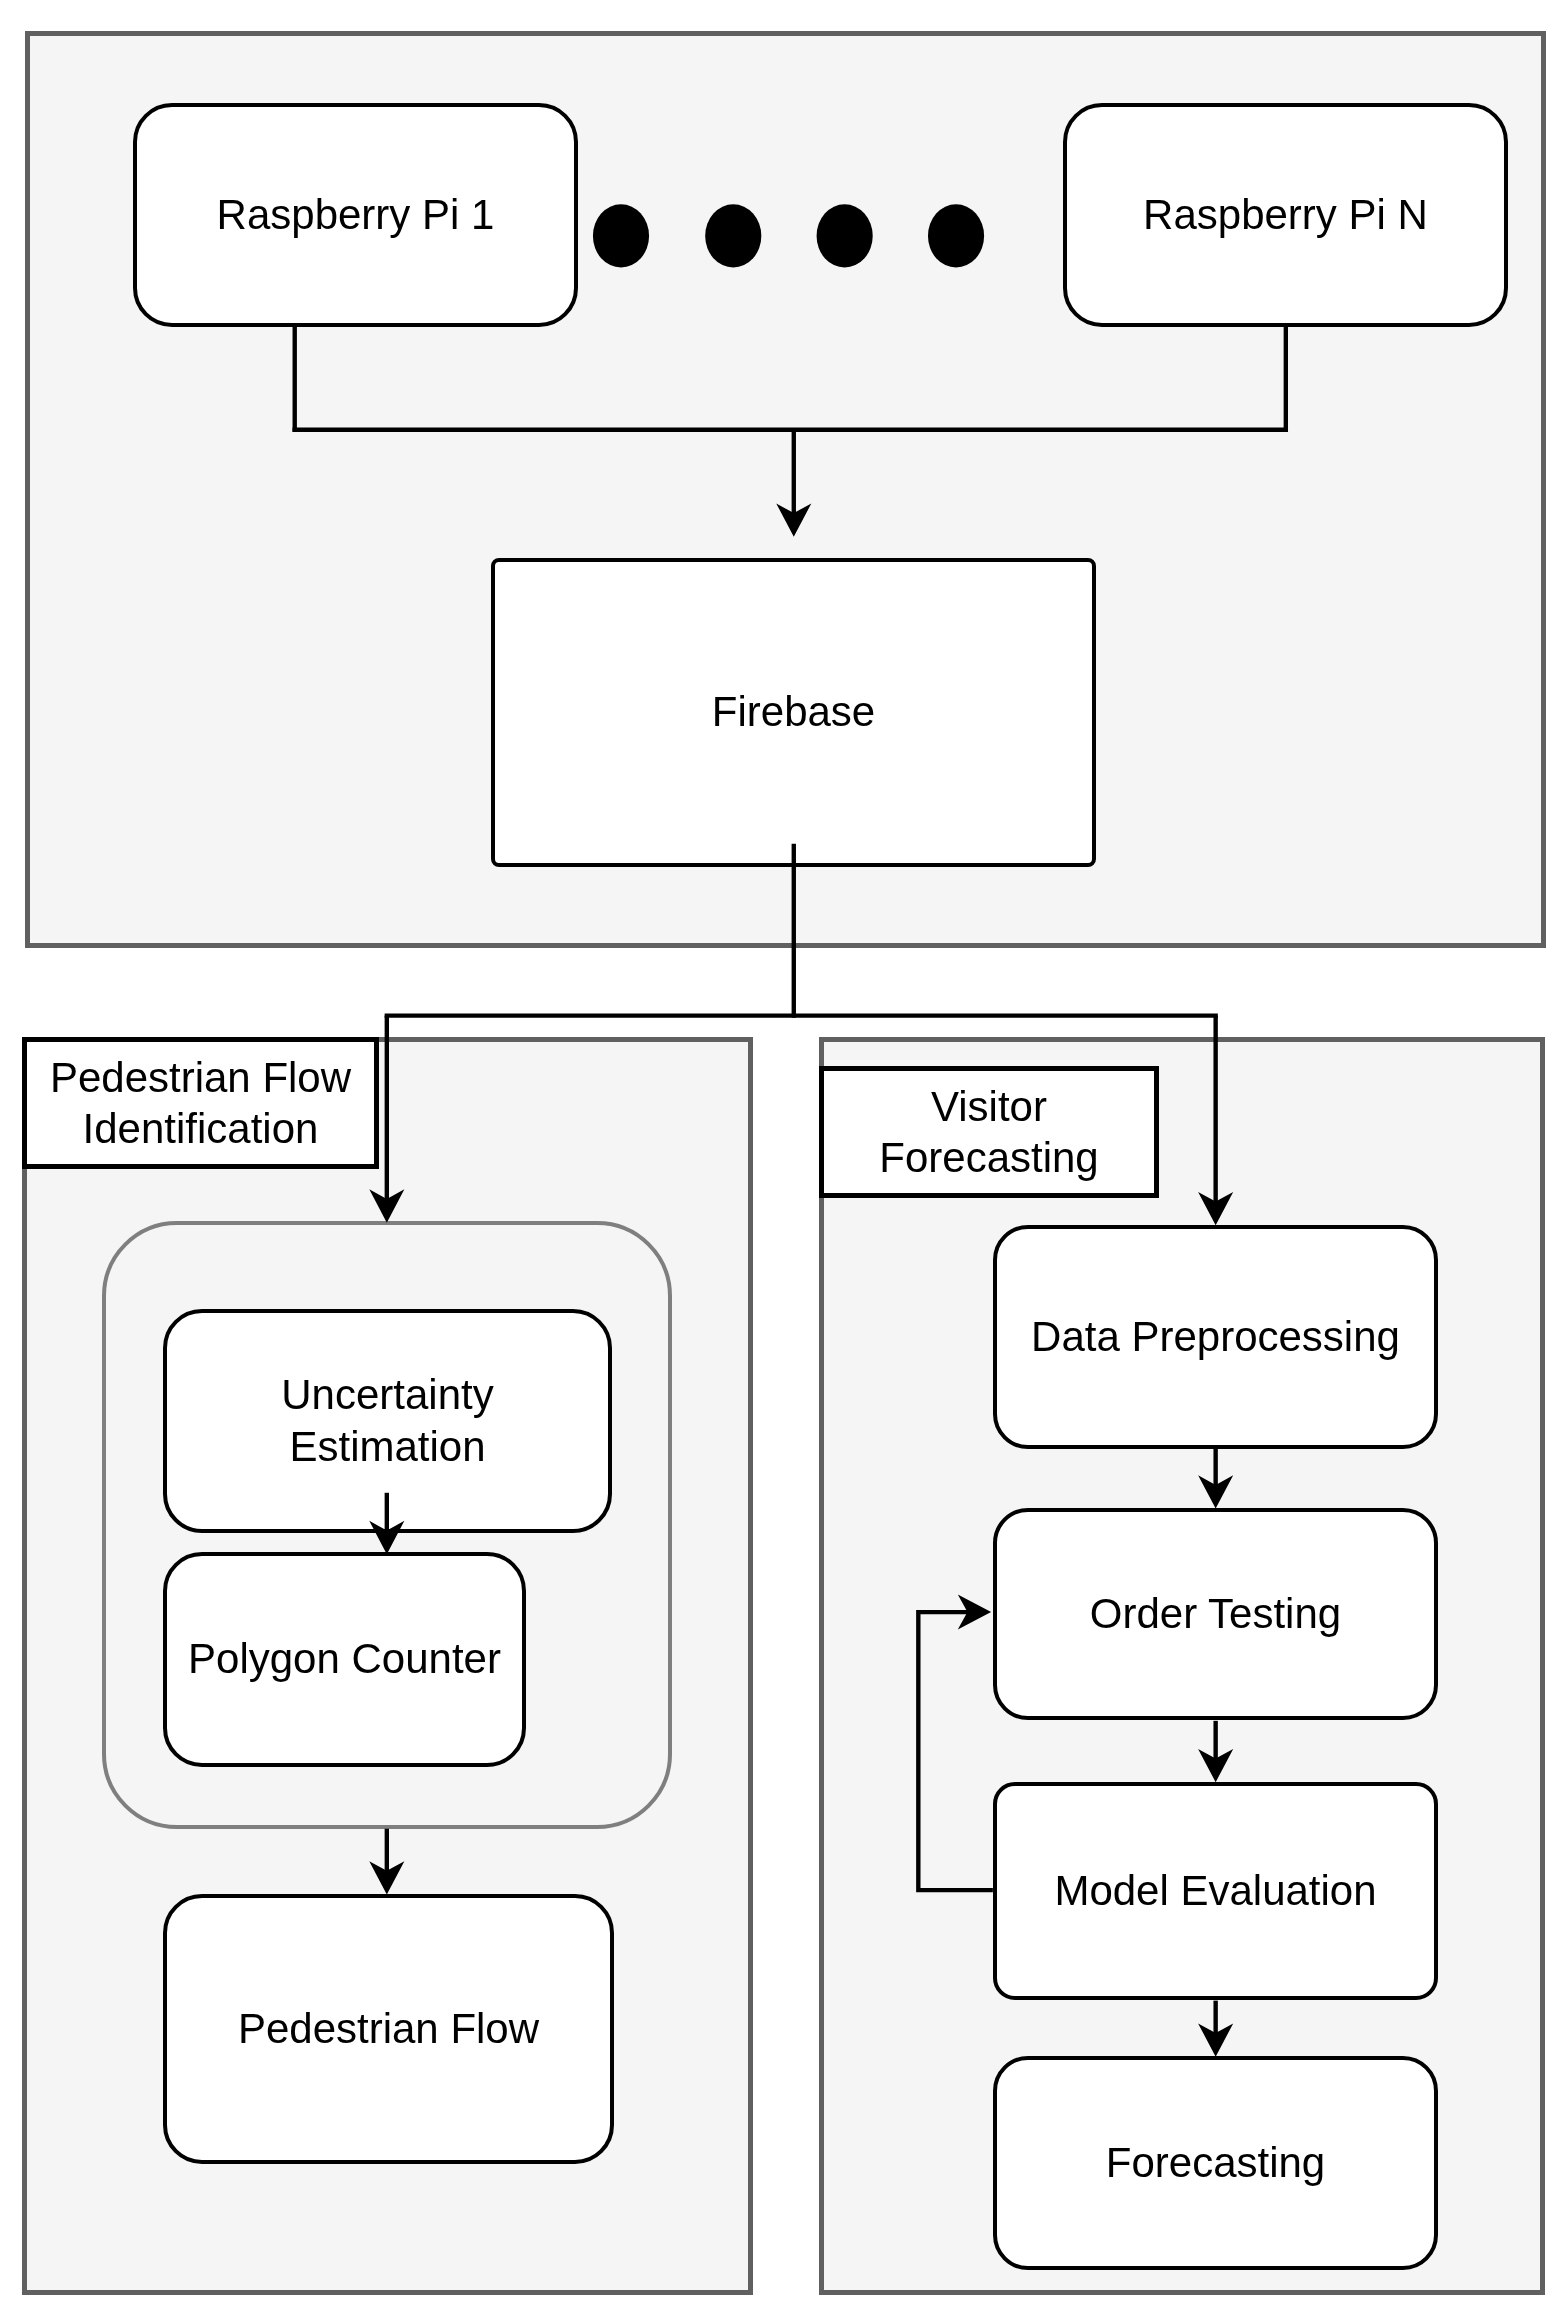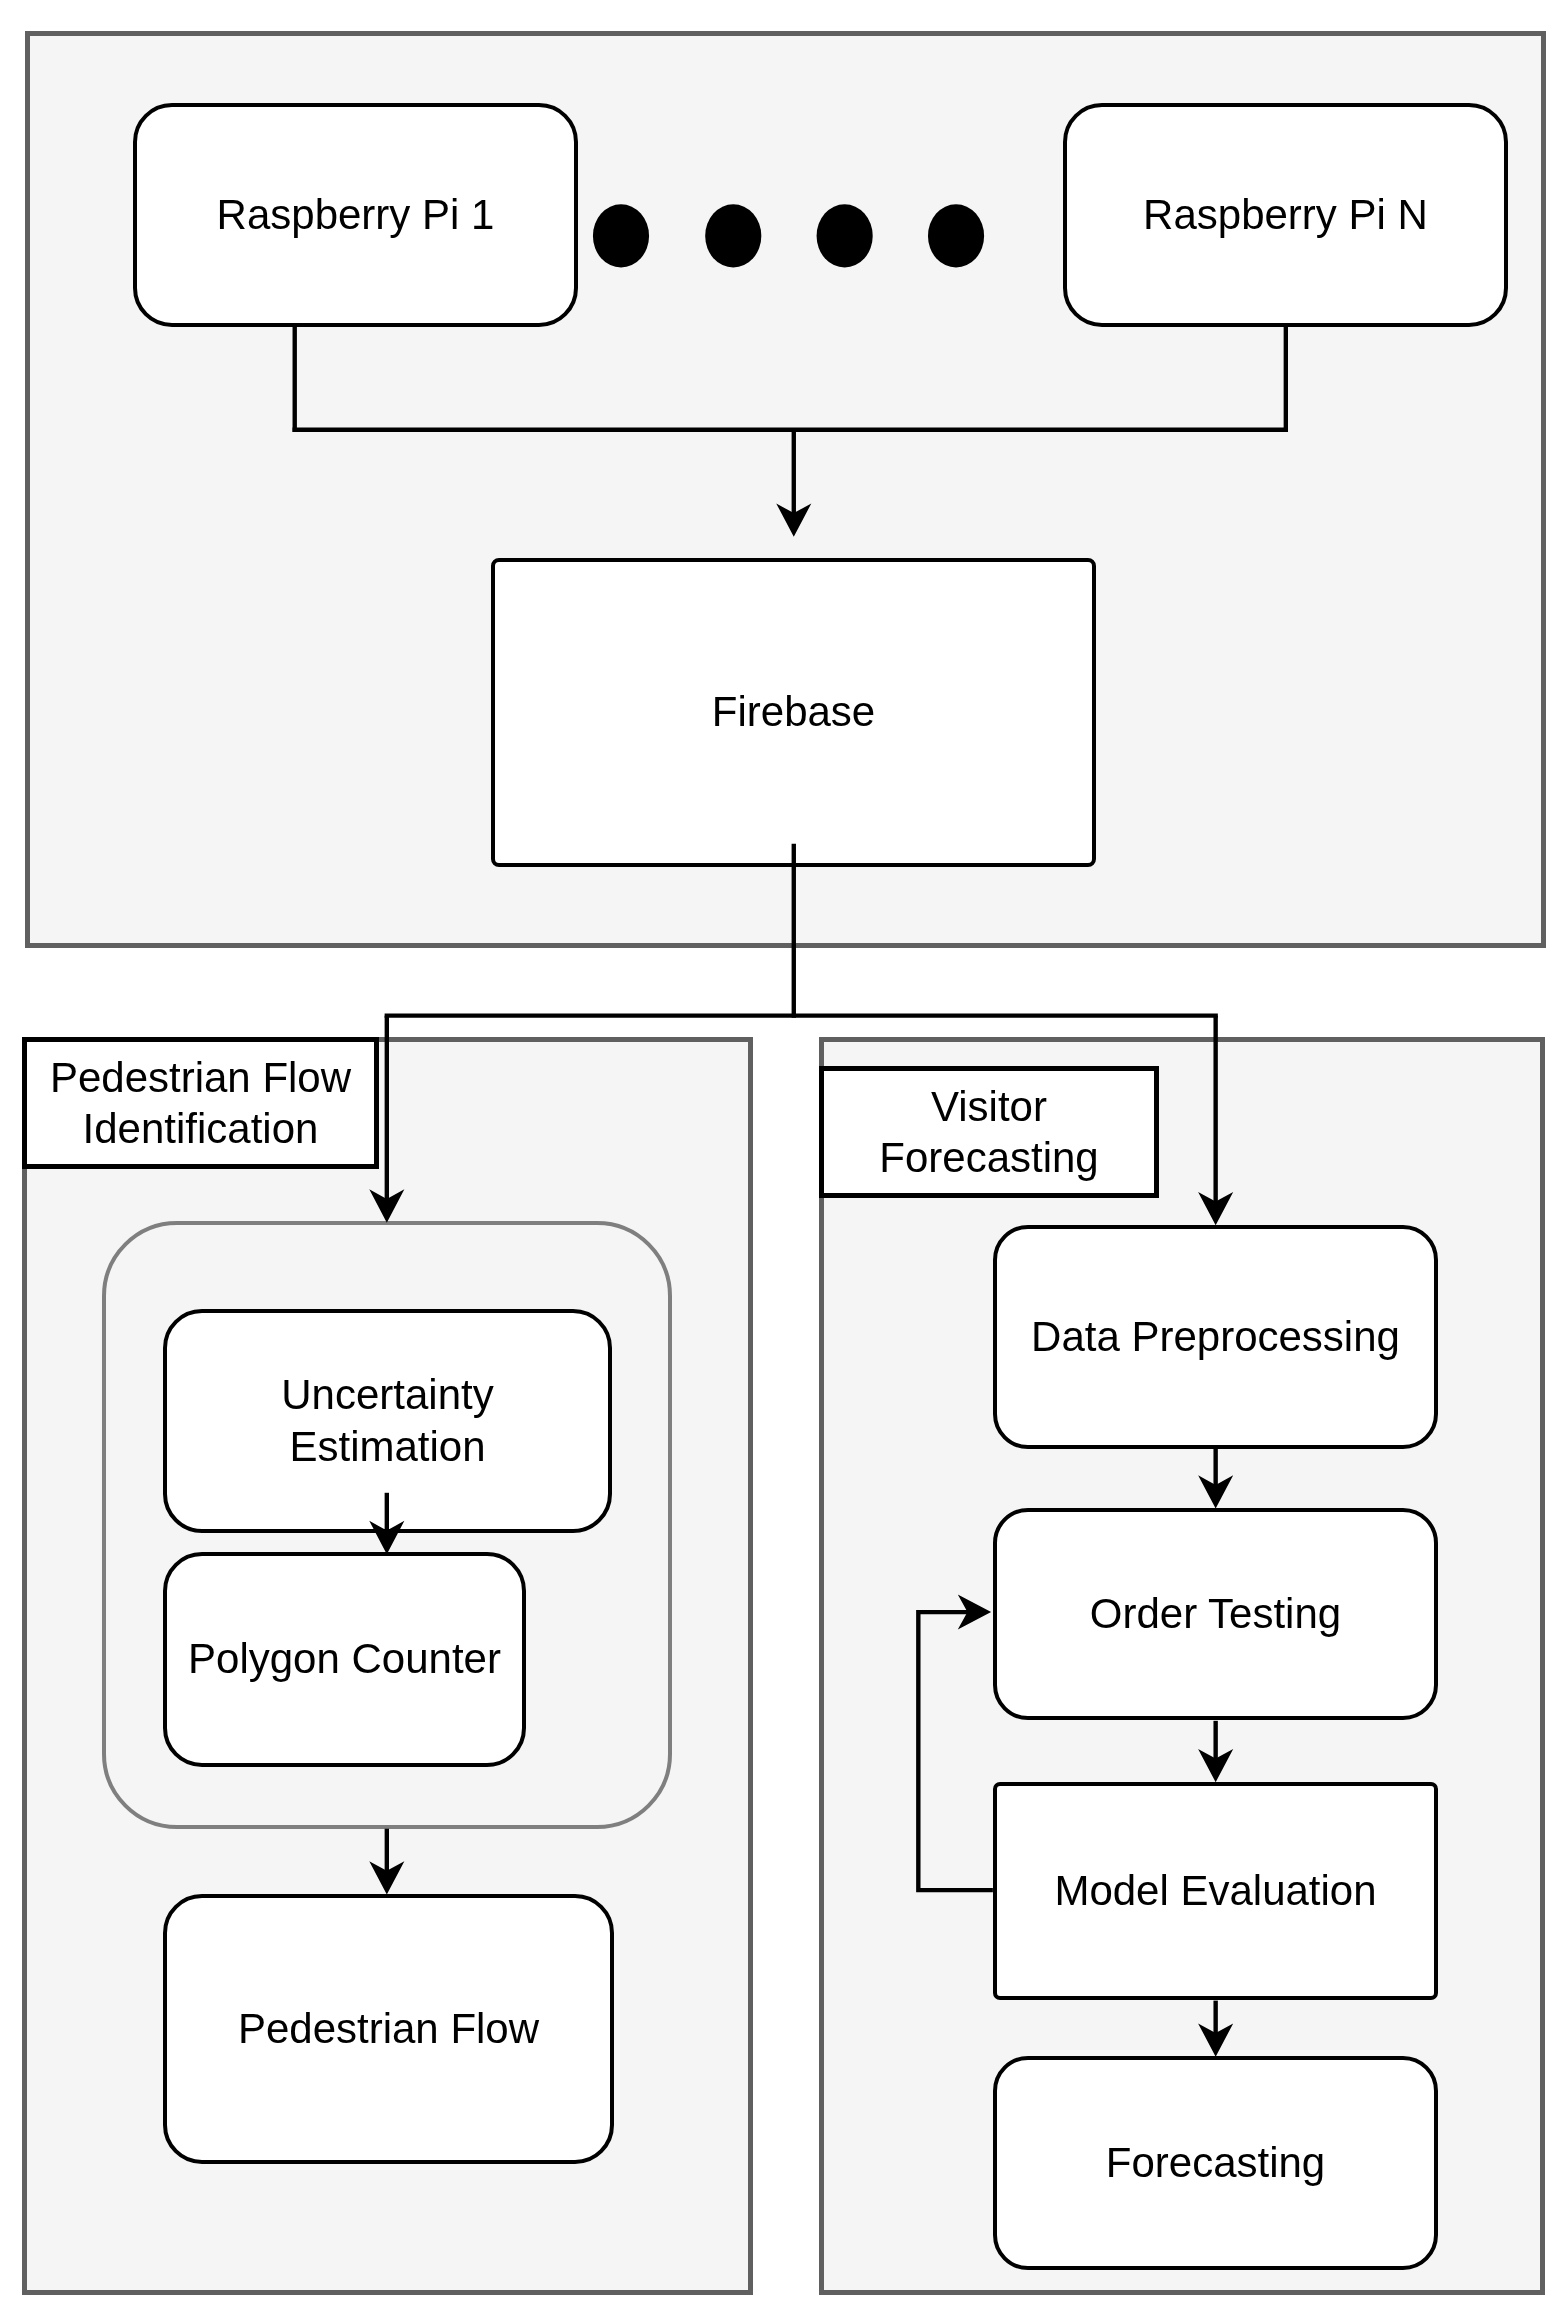--- a/index.html
+++ b/index.html
@@ -97,21 +97,21 @@
 Estimation</div>
 
   <div class="node" style="left:163px;top:1552px;width:363px;height:215px;">Polygon Counter</div>
 
   <div class="node" style="left:163px;top:1894px;width:451px;height:270px;">Pedestrian Flow</div>
 
   <div class="node" style="left:993px;top:1225px;width:445px;height:224px;border-radius:35px;">Data Preprocessing</div>
 
   <div class="node" style="left:993px;top:1508px;width:445px;height:212px;border-radius:35px;text-align:center;">Order Testing</div>
 
-  <div class="node" style="left:993px;top:1782px;width:445px;height:218px;border-radius:7px;">Model Evaluation</div>
+  <div class="node" style="left:993px;top:1782px;width:445px;height:218px;border-radius:22px;">Model Evaluation</div>
 
   <div class="node" style="left:993px;top:2056px;width:445px;height:214px;border-radius:35px;">Forecasting</div>
 
   <svg class="wires" viewBox="0 0 1782 2644">
 
     <ellipse cx="708" cy="269" rx="32" ry="36"></ellipse>
     <ellipse cx="836" cy="269" rx="32" ry="36"></ellipse>
     <ellipse cx="963" cy="269" rx="32" ry="36"></ellipse>
     <ellipse cx="1090" cy="269" rx="32" ry="36"></ellipse>
 

